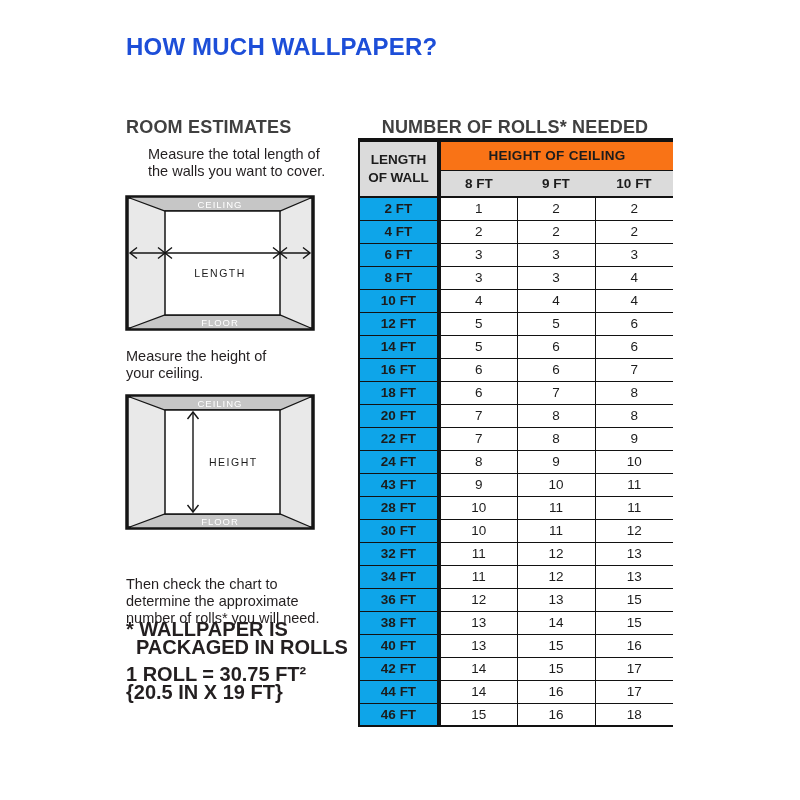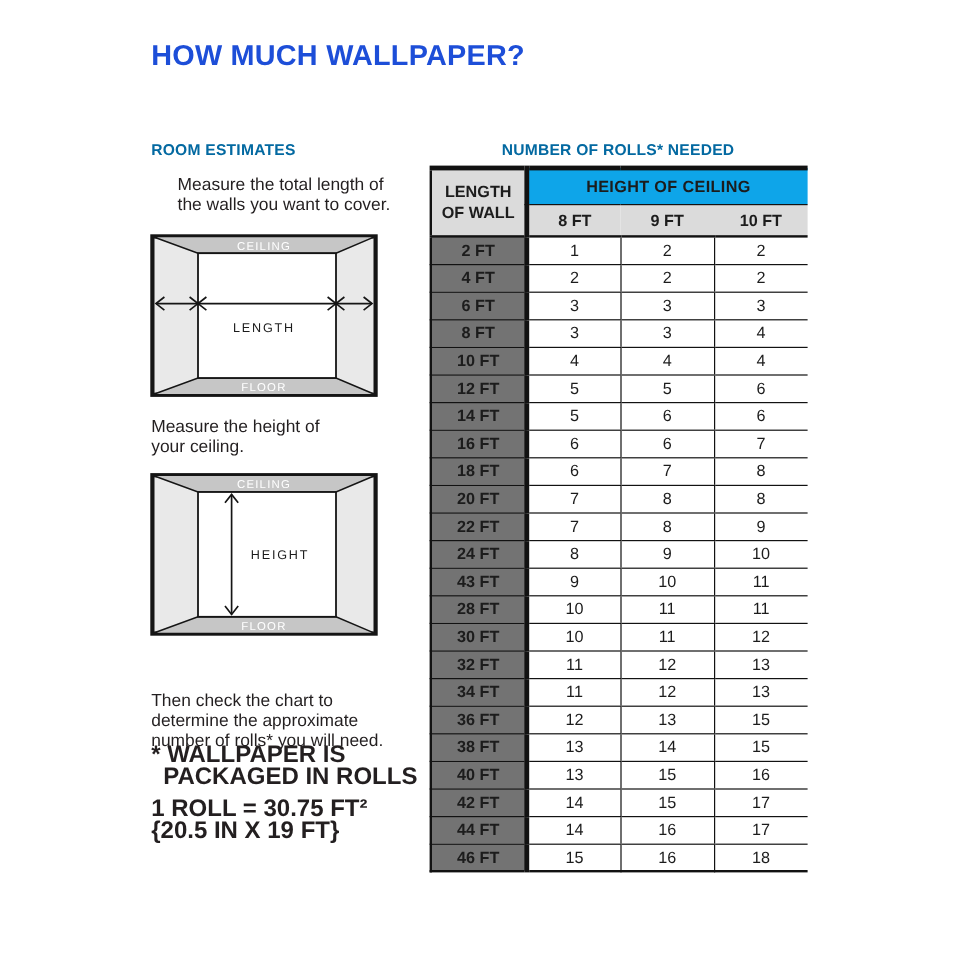--- a/index.html
+++ b/index.html
@@ -11,22 +11,22 @@
     color:#231f20;
   }
   .abs { position:absolute; }
 
   #page-title {
     left:126px; top:33px;
     font-size:24px; font-weight:bold;
     color:#1d4ed8; letter-spacing:0.2px;
   }
   .section-head {
-    font-size:13px; font-weight:bold;
-    color:#0369a1; letter-spacing:0.2px;
+    font-size:18px; font-weight:bold;
+    color:#404040; letter-spacing:0.2px;
   }
   #room-estimates { left:126px; top:117px; }
   #table-title { left:358px; top:117px; width:314px; text-align:center; }
 
   .step {
     left:126px;
     font-size:14.5px; line-height:17px;
     color:#231f20;
     white-space:pre-line;
   }
@@ -61,31 +61,31 @@
   }
   #rolls-table th.c1 {
     width:80px;
     background:#DBDBDB;
     border-right:4px solid #121212;
     border-bottom:2px solid #121212;
     font-weight:bold; line-height:1.3;
     white-space:pre-line;
   }
   #rolls-table th.group {
-    background:#0ea5e9;
+    background:#f97316;
     border-bottom:1.5px solid #121212;
     height:30px; letter-spacing:0.3px; font-weight:bold;
   }
   #rolls-table th.sub {
     background:#DBDBDB;
     border-bottom:2px solid #121212;
     height:27px; width:78px; font-weight:bold;
   }
   #rolls-table td.rowhead {
-    background:#737373;
+    background:#0ea5e9;
     border-right:4px solid #121212;
     border-bottom:1.5px solid #121212;
     font-weight:bold; height:23px;
   }
   #rolls-table td.val {
     border-bottom:1.5px solid #121212;
     border-left:1.5px solid #121212;
     background:#ffffff;
   }
 </style>

